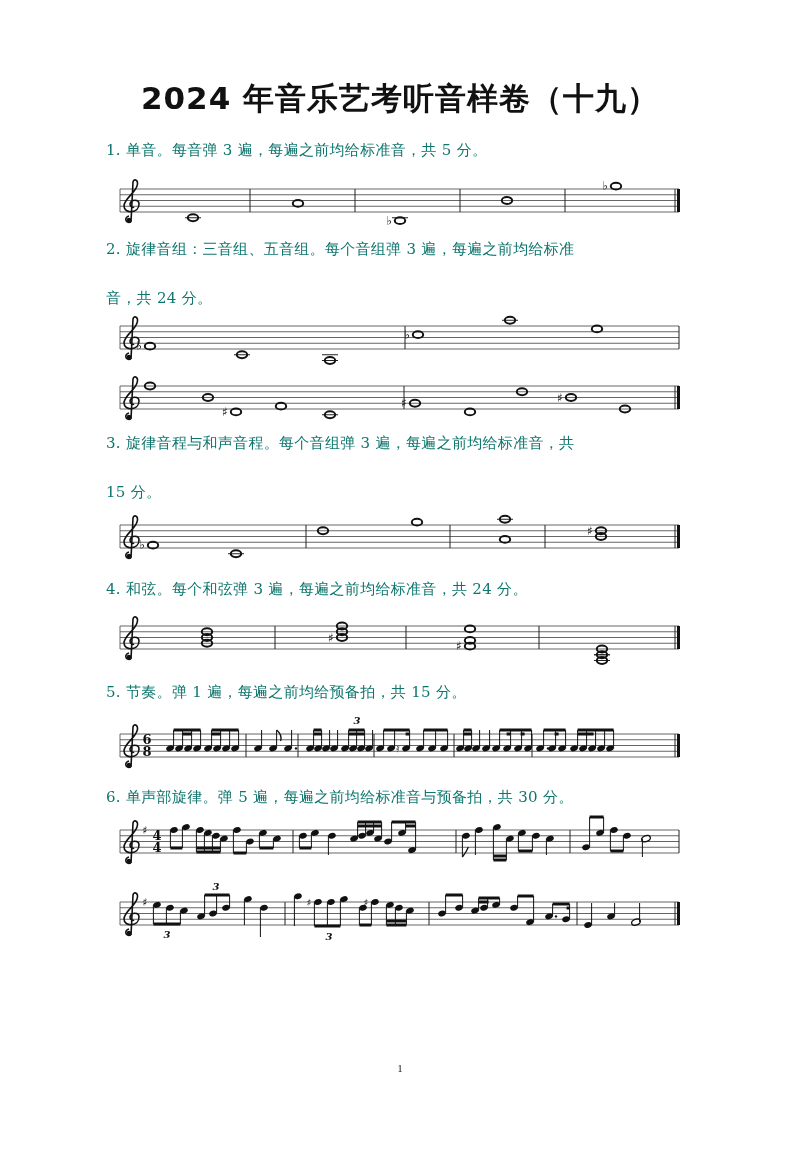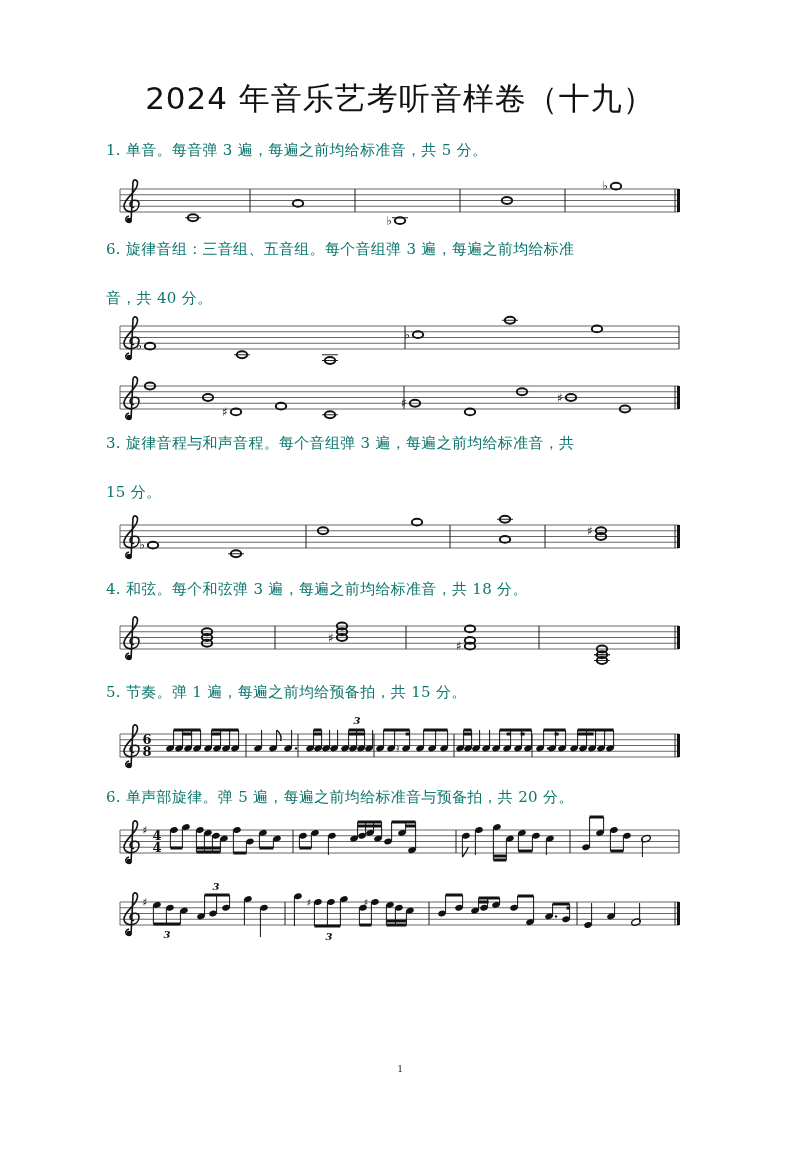--- a/index.html
+++ b/index.html
@@ -1,40 +1,40 @@
 <!DOCTYPE html>
 <html><head>
 <meta charset="utf-8">
 <style>
   html, body { margin: 0; padding: 0; background: #ffffff; }
   body { width: 800px; height: 1152px; position: relative; overflow: hidden;
          font-family: "DejaVu Serif", "Liberation Serif", serif; color: #1a1a1a; }
   .title { position: absolute; top: 78px; left: 0; width: 800px; text-align: center;
-           font-family: "DejaVu Sans", "Liberation Sans", sans-serif; font-weight: normal;
+           font-family: "DejaVu Sans", "Liberation Sans", sans-serif; font-weight: bold;
            font-size: 31px; letter-spacing: 1px; color: #111; }
   .q { position: absolute; left: 106px; width: 570px; font-size: 15px; line-height: 1.2;
        color: #0f766e; letter-spacing: 0.3px; white-space: nowrap; }
   .staff { position: absolute; left: 0; top: 0; }
   .page-num { position: absolute; top: 1062px; left: 0; width: 800px; text-align: center;
               font-size: 11px; font-family: "Liberation Serif", serif; color: #222; }
   svg text { font-family: "DejaVu Serif", "Liberation Serif", serif; }
 </style>
 </head>
 <body>
 
 <div class="title">2024 年音乐艺考听音样卷（十九）</div>
 
 <div class="q" style="top:141px">1. 单音。每音弹 3 遍，每遍之前均给标准音，共 5 分。</div>
-<div class="q" style="top:240px">6. 旋律音组：三音组、五音组。每个音组弹 3 遍，每遍之前均给标准</div>
-<div class="q" style="top:289px">音，共 40 分。</div>
+<div class="q" style="top:240px">2. 旋律音组：三音组、五音组。每个音组弹 3 遍，每遍之前均给标准</div>
+<div class="q" style="top:289px">音，共 24 分。</div>
 <div class="q" style="top:434px">3. 旋律音程与和声音程。每个音组弹 3 遍，每遍之前均给标准音，共</div>
 <div class="q" style="top:483px">15 分。</div>
-<div class="q" style="top:580px">4. 和弦。每个和弦弹 3 遍，每遍之前均给标准音，共 18 分。</div>
+<div class="q" style="top:580px">4. 和弦。每个和弦弹 3 遍，每遍之前均给标准音，共 24 分。</div>
 <div class="q" style="top:683px">5. 节奏。弹 1 遍，每遍之前均给预备拍，共 15 分。</div>
-<div class="q" style="top:788px">6. 单声部旋律。弹 5 遍，每遍之前均给标准音与预备拍，共 20 分。</div>
+<div class="q" style="top:788px">6. 单声部旋律。弹 5 遍，每遍之前均给标准音与预备拍，共 30 分。</div>
 
 <svg class="staff" id="score" width="800" height="1152" viewBox="0 0 800 1152" xmlns="http://www.w3.org/2000/svg">
     <g>
       <line x1="120" y1="189" x2="679" y2="189" stroke="#555" stroke-width="0.9"></line>
       <line x1="120" y1="194.75" x2="679" y2="194.75" stroke="#555" stroke-width="0.9"></line>
       <line x1="120" y1="200.5" x2="679" y2="200.5" stroke="#555" stroke-width="0.9"></line>
       <line x1="120" y1="206.25" x2="679" y2="206.25" stroke="#555" stroke-width="0.9"></line>
       <line x1="120" y1="212" x2="679" y2="212" stroke="#555" stroke-width="0.9"></line>
       <line x1="120" y1="189" x2="120" y2="212" stroke="#555" stroke-width="0.9"></line>
       <path d="M 131 222 C 125 224 124 217 129 216

